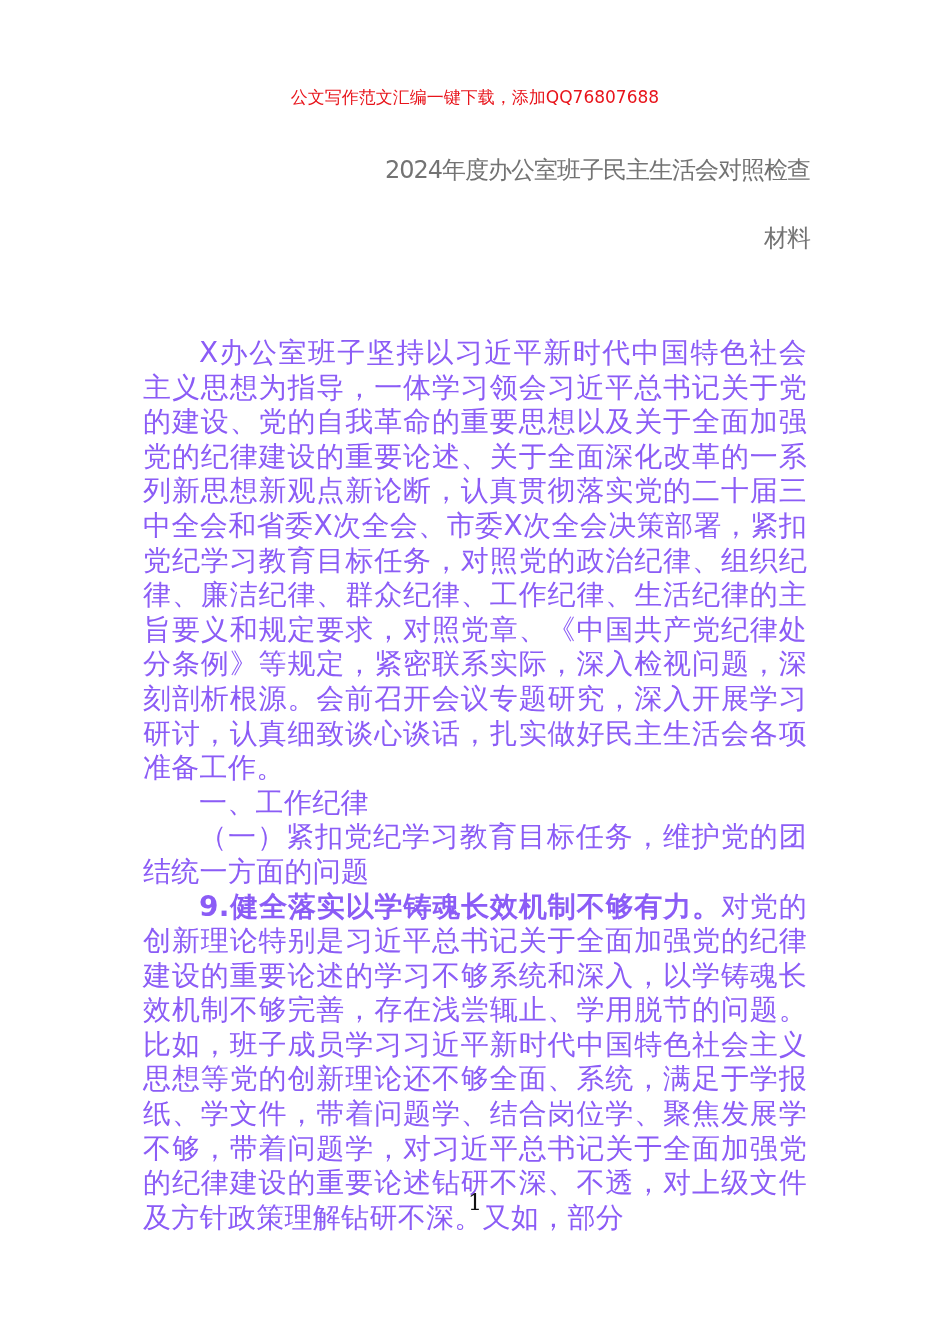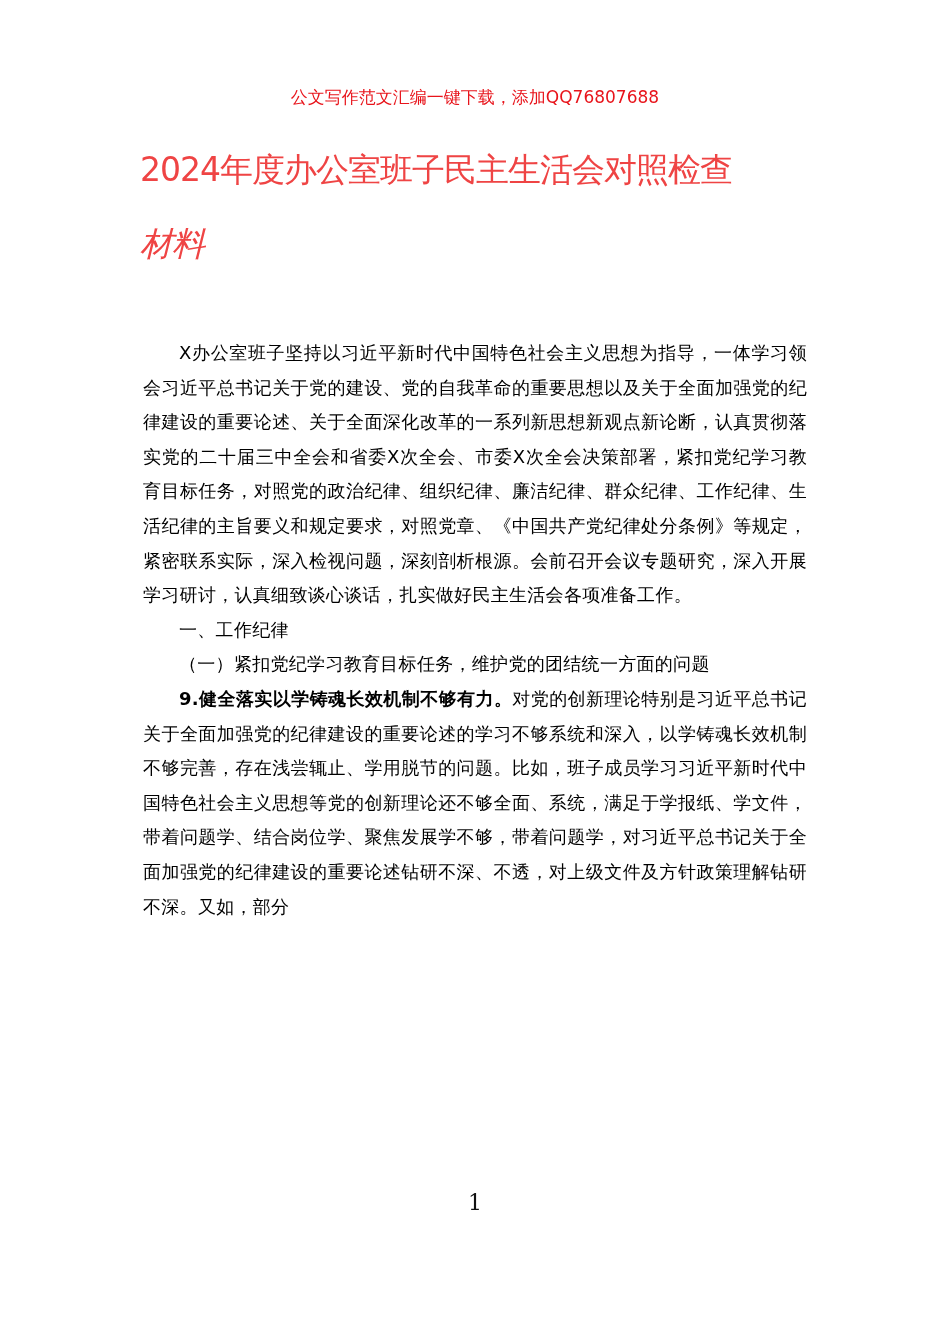--- a/index.html
+++ b/index.html
@@ -4,28 +4,28 @@
 <style>
   html, body { margin: 0; padding: 0; background: #ffffff; }
   body { width: 950px; height: 1344px; position: relative; overflow: hidden; }
   .page { position: absolute; left: 0; top: 0; width: 950px; height: 1344px; background: #fff; }
   .watermark {
     position: absolute; left: 0; top: 84px; width: 950px; text-align: center;
     color: #e8141b; font-family: "DejaVu Sans", sans-serif; font-size: 17px; line-height: 26px;
     letter-spacing: 0px;
   }
   .title {
-    position: absolute; left: 140px; width: 670px; text-align: left;
-    font-family: "DejaVu Sans", sans-serif; color: #ef4444; font-size: 33px; letter-spacing: -1px;
+    position: absolute; left: 140px; width: 670px; text-align: right;
+    font-family: "DejaVu Sans", sans-serif; color: #737373; font-size: 24px; letter-spacing: -1px;
   }
   .title.l1 { top: 150px; line-height: 40px; }
-  .title.l2 { top: 224px; line-height: 40px; font-style: italic; }
+  .title.l2 { top: 218px; line-height: 40px; }
   .body {
     position: absolute; left: 143px; top: 336px; width: 664px;
-    font-family: "DejaVu Sans", sans-serif; color: #000000; font-size: 18px; line-height: 34.6px;
+    font-family: "DejaVu Sans", sans-serif; color: #8b5cf6; font-size: 28px; line-height: 34.6px;
     text-align: justify; letter-spacing: 0.3px;
   }
   .body p { margin: 0; text-indent: 2em; }
   .body .bold { font-weight: bold; }
   .pageno {
     position: absolute; left: 0; width: 950px; top: 1190px; text-align: center;
     font-family: "DejaVu Serif", serif; font-size: 22px; color: #111;
   }
 </style>
 </head>

